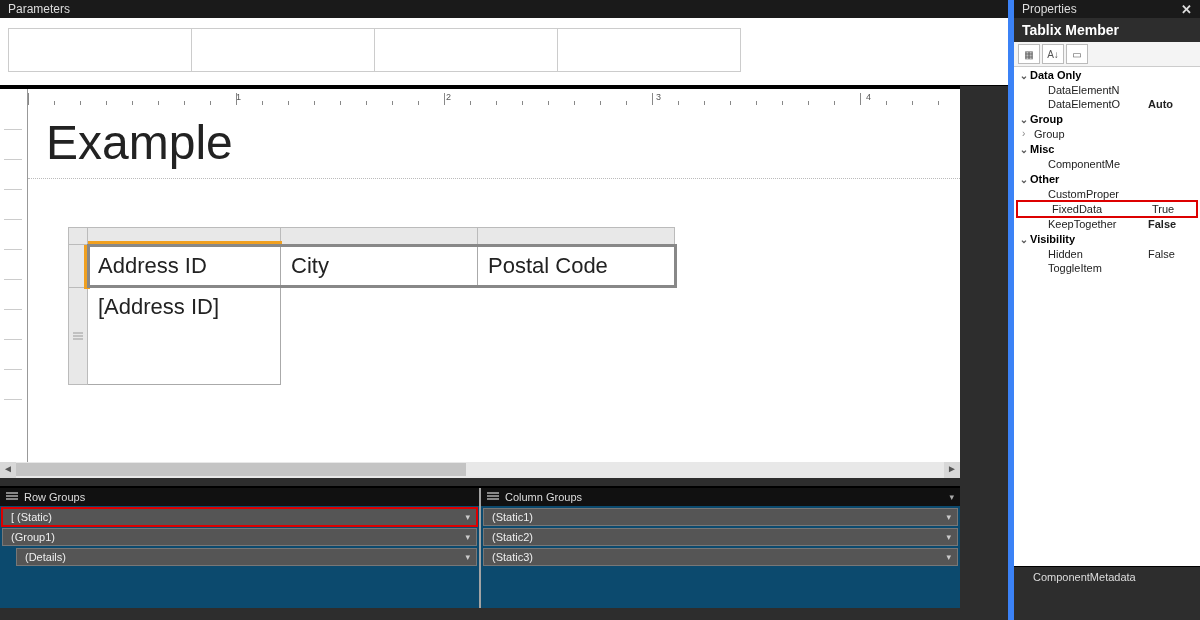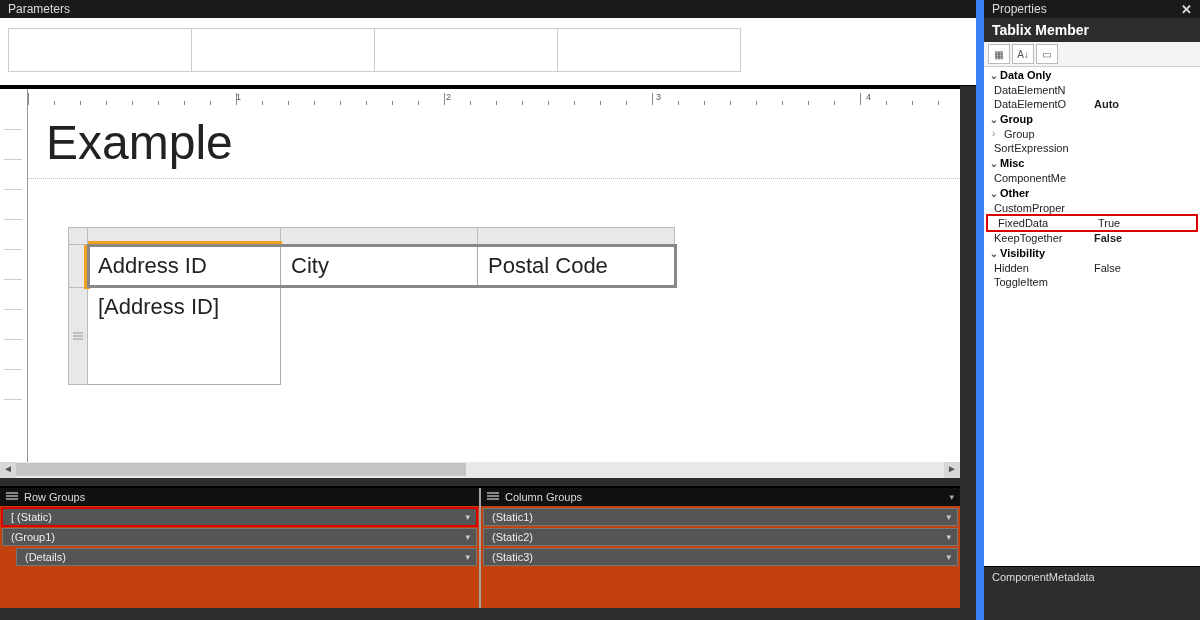--- a/index.html
+++ b/index.html
@@ -47,47 +47,47 @@
 .data-row .tablix-rowhdr { height: 98px; }
 .sel-border { position: absolute; border: 3px solid #888; pointer-events: none; }
 .sel-orange { position: absolute; background: #f0a020; pointer-events: none; }
 
 .hscroll { height: 16px; background: #e8e8e8; display: flex; align-items: center; }
 .hscroll .arrow { width: 16px; height: 16px; background: #d8d8d8; color: #555; text-align: center; line-height: 14px; font-size: 10px; }
 .hscroll .track { flex: 1; background: #e8e8e8; position: relative; height: 16px; }
 .hscroll .thumb { position: absolute; left: 0; top: 1px; height: 13px; width: 450px; background: #c4c4c4; }
 
 
-.props { width: 224px; background: #fff; color: #000; display: flex; flex-direction: column; border-left: 8px solid #3b82f6; height: 620px; position: absolute; right: 0; top: 0; }
+.props { width: 192px; background: #fff; color: #000; display: flex; flex-direction: column; border-left: 6px solid #3b82f6; height: 620px; position: absolute; right: 0; top: 0; }
 .props-hdr { background: #1a1a1a; color: #ddd; padding: 2px 8px; height: 18px; display: flex; justify-content: space-between; align-items: center; }
 .props-hdr .x { font-size: 13px; font-weight: bold; cursor: pointer; }
 .props-title { background: #2d2d2d; color: #fff; font-weight: bold; padding: 4px 8px; font-size: 14px; }
 .props-toolbar { background: #f4f4f4; border-bottom: 1px solid #ccc; padding: 2px 4px; display: flex; gap: 2px; }
 .props-toolbar .btn { width: 22px; height: 20px; border: 1px solid #bbb; background: #fff; font-size: 10px; display: flex; align-items: center; justify-content: center; color: #555; }
 .props-list { flex: 1; overflow: auto; font-size: 11px; }
 .props-cat { display: flex; align-items: center; padding: 2px 4px; font-weight: bold; color: #000; }
 .props-cat .chev { width: 12px; text-align: center; color: #555; font-size: 10px; }
-.props-item { display: flex; padding: 1px 4px 1px 10px; }
+.props-item { display: flex; padding: 1px 4px 1px 34px; }
 .props-item .k { width: 100px; color: #222; white-space: nowrap; overflow: hidden; }
 .props-item .v { flex: 1; color: #222; font-weight: bold; }
 .props-item .v.bold { font-weight: normal; }
 .props-item.subchev { padding-left: 8px; display: flex; }
 .props-item.subchev .chev { width: 12px; color: #888; font-size: 10px; }
 .props-hl { border: 2px solid #d00; margin: -1px 2px; }
-.props-desc { background: #2d2d2d; color: #ddd; height: 54px; padding: 4px 8px; font-size: 11px; border-top: 1px solid #000; }
+.props-desc { background: #2d2d2d; color: #ddd; height: 54px; padding: 4px 19px; font-size: 11px; border-top: 1px solid #000; }
 
 
 .groups { position: absolute; left: 0; bottom: 12px; width: 960px; height: 122px; background: #1a1a1a; display: flex; border-top: 2px solid #000; }
 .groups-col { flex: 1; display: flex; flex-direction: column; }
 .groups-col + .groups-col { border-left: 2px solid #a3a3a3; }
 .groups-hdr { background: #111; color: #ddd; padding: 3px 6px; font-size: 11px; display: flex; align-items: center; gap: 6px; position: relative; }
 .groups-hdr .icon { width: 12px; height: 10px; display: inline-block; }
 .groups-hdr .icon div { height: 2px; background: #888; margin-bottom: 1px; }
 .groups-hdr .dd { position: absolute; right: 6px; color: #aaa; font-size: 9px; }
-.groups-body { flex: 1; background: #c2410c; padding: 2px; }
+.groups-body { flex: 1; background: #0c4a6e; padding: 2px; }
 .grp-item { background: #555; color: #eee; font-size: 11px; padding: 2px 8px; margin-bottom: 2px; position: relative; border: 1px solid #777; }
 .grp-item .dd { position: absolute; right: 6px; top: 3px; color: #ccc; font-size: 9px; }
 .grp-item.sel { outline: 2px solid #d00; outline-offset: -1px; }
 .grp-item.ind1 { margin-left: 14px; }
 </style>
 </head>
 <body>
 
 <div class="params-header">
   <span>Parameters</span>
@@ -232,24 +232,20 @@
 
     <div class="props-cat">
         <span class="chev">⌄</span>
         <span>Group</span>
       </div>
     <div class="props-item subchev">
         <span class="chev">›</span>
         <span class="k">Group</span>
         <span class="v"></span>
       </div>
-    <div class="props-item">
-        <span class="k">SortExpression</span>
-        <span class="v"></span>
-      </div>
 
     <div class="props-cat">
         <span class="chev">⌄</span>
         <span>Misc</span>
       </div>
     <div class="props-item">
         <span class="k">ComponentMe</span>
         <span class="v"></span>
       </div>
 

